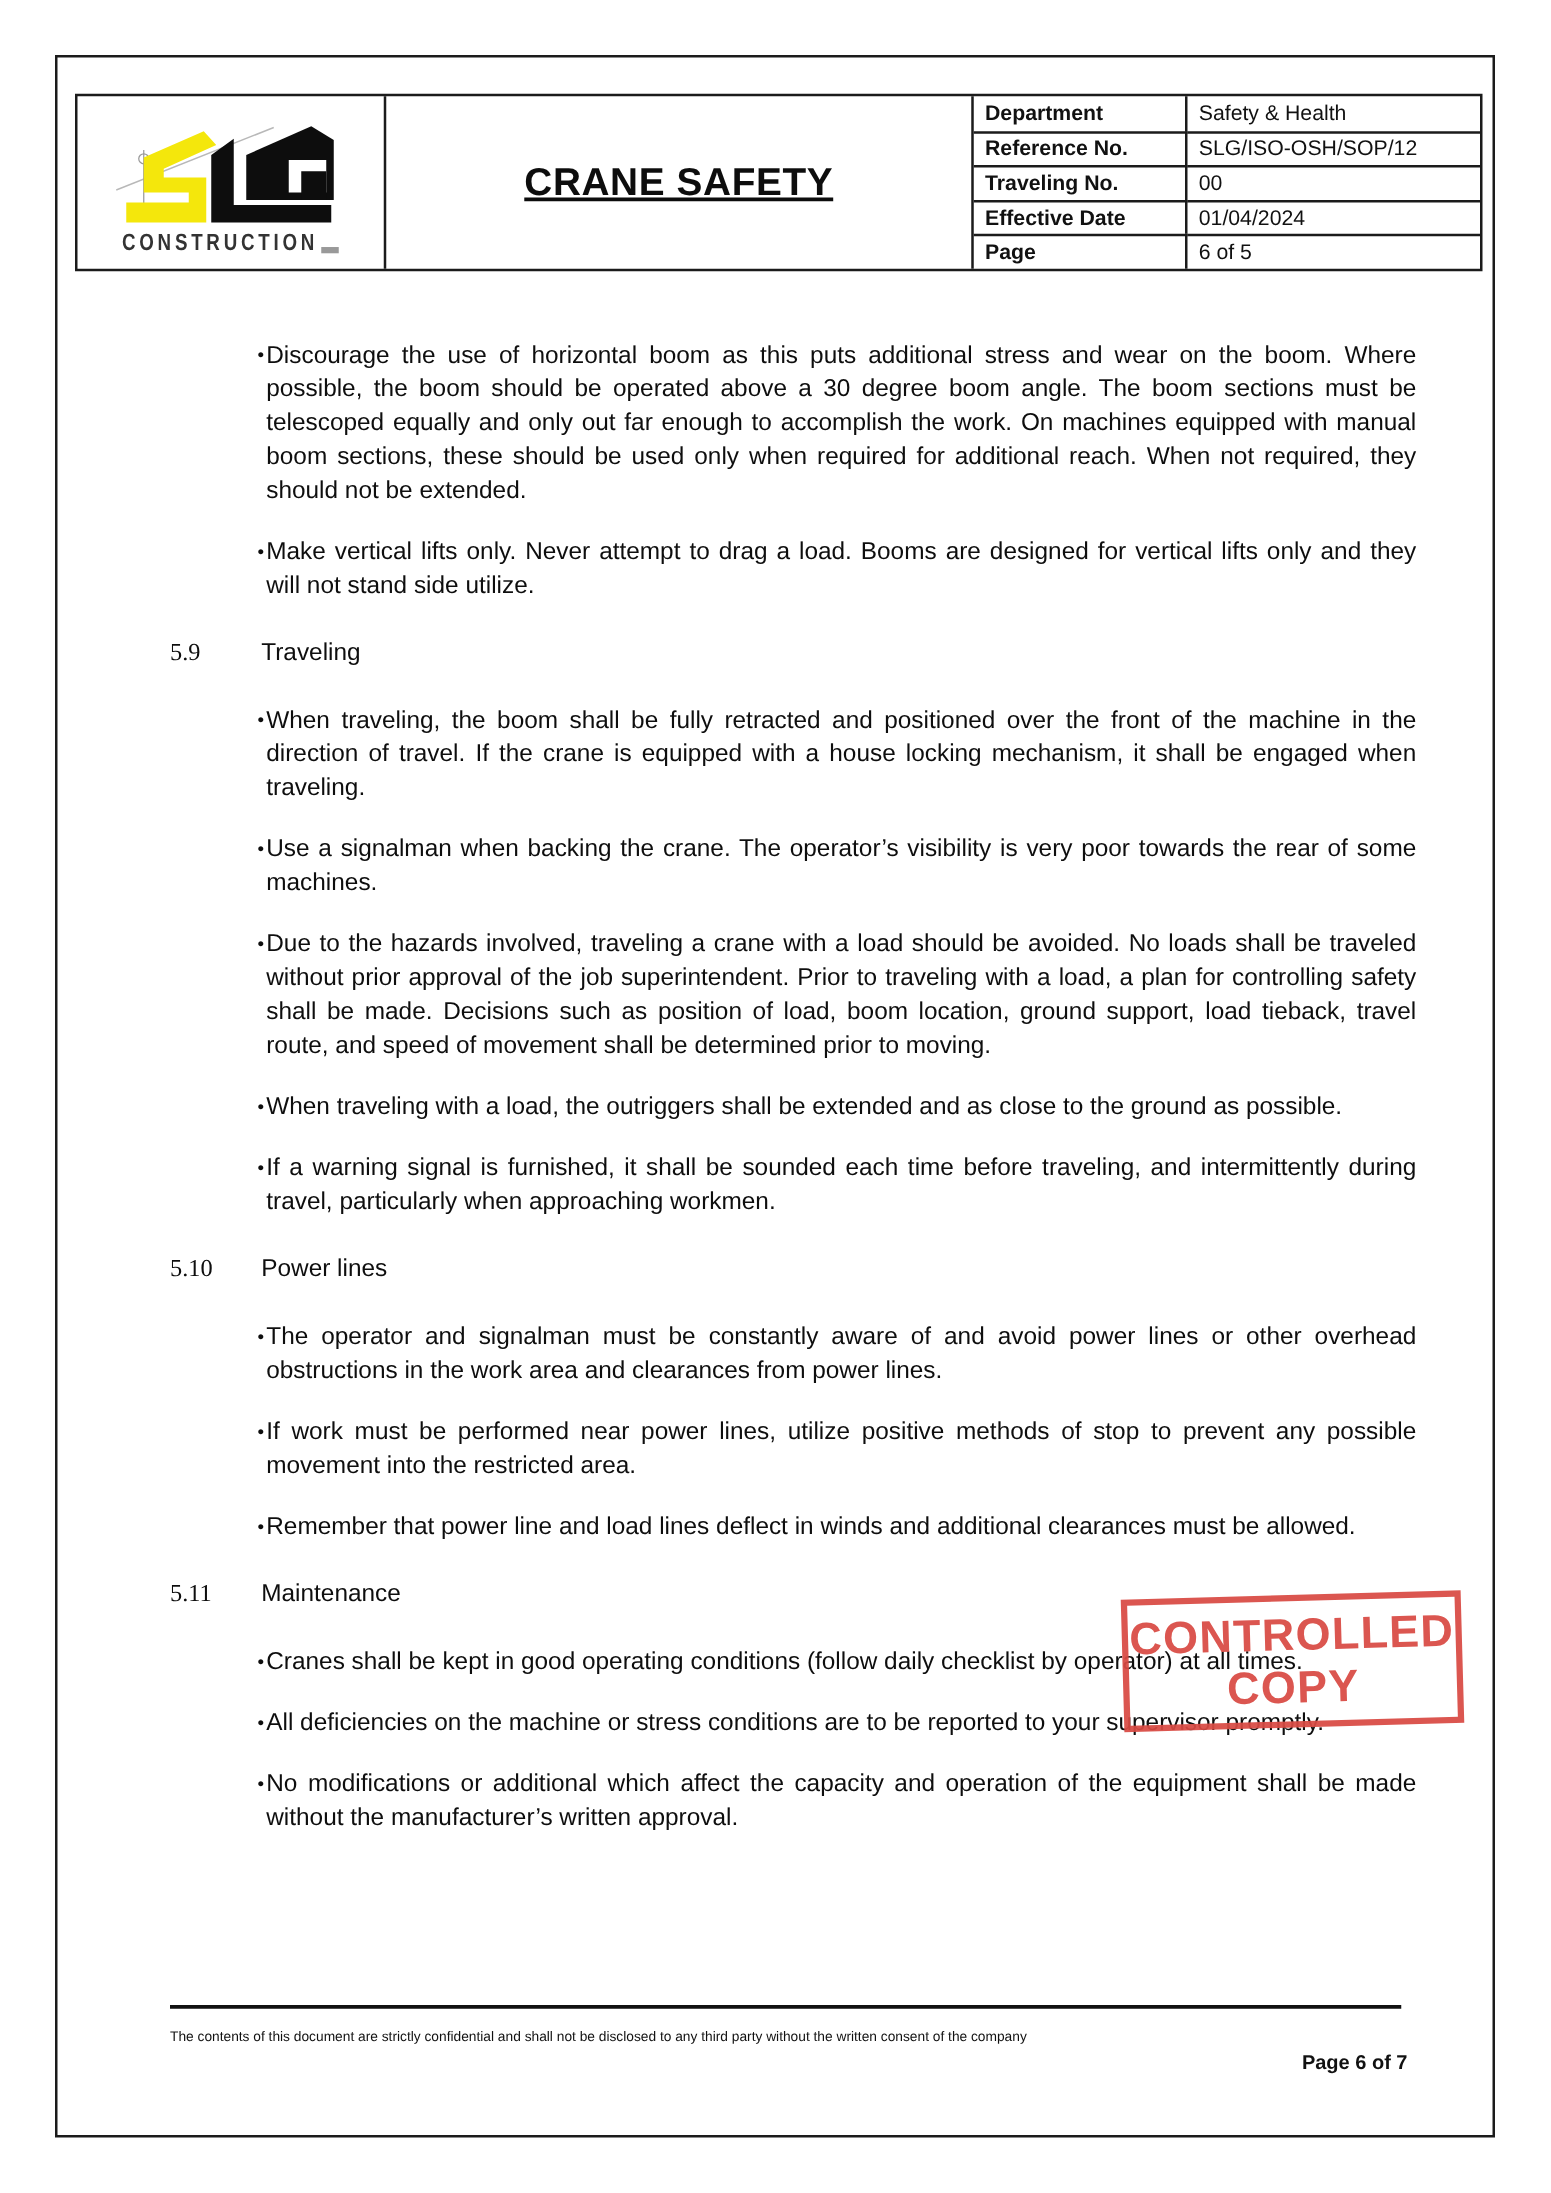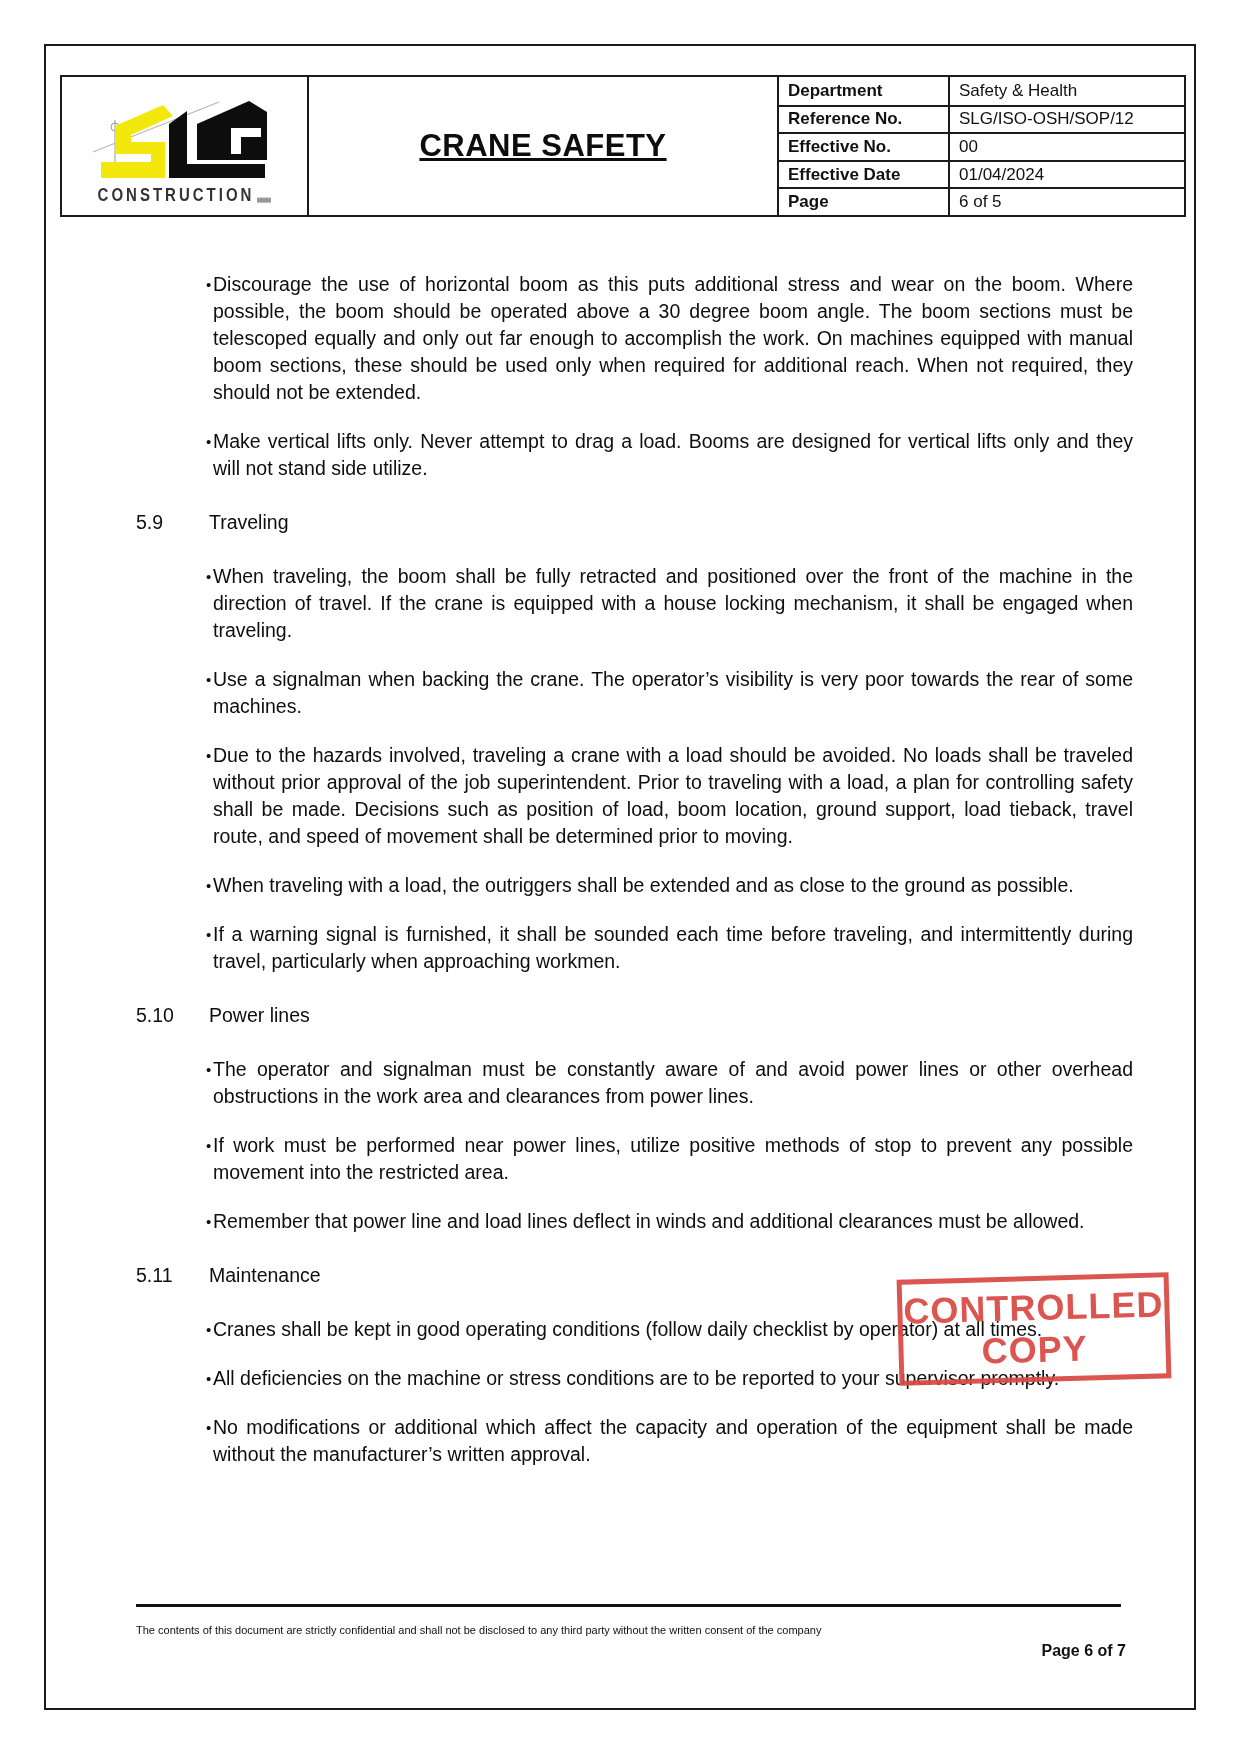--- a/index.html
+++ b/index.html
@@ -50,21 +50,21 @@
 
   
   .doc-body {
     position:absolute; left:90px; top:225px; width:997px;
     font-size:19.5px; line-height:27px; color:#0e0e0e;
   }
   .bullet { display:flex; margin-bottom:22px; }
   .bullet-dot { flex:none; width:77px; padding-left:70px; font-size:15px; line-height:27px; }
   .bullet-text { flex:1; text-align:justify; }
   .section-heading { display:flex; margin-top:27px; margin-bottom:27px; }
-  .section-number { flex:none; width:73px; }
+  .section-number { flex:none; width:73px;font-family:Liberation Serif, serif; }
   .section-title { flex:1; }
 
   
   .stamp {
     position:absolute; left:852px; top:1230px; width:272px; height:106px;
     border:5px solid #d94a43; color:#d94a43;
     display:flex; flex-direction:column; align-items:center; justify-content:center;
     font-weight:bold; font-size:36px; line-height:42px; letter-spacing:1px;
     transform:rotate(-1.6deg); opacity:0.93; background:rgba(255,255,255,0);
   }
@@ -101,21 +101,21 @@
 
       <div class="title-cell">
         <h1 class="doc-title">CRANE SAFETY</h1>
       </div>
 
       <div class="meta-grid">
         <div class="meta-cell meta-label first-row">Department</div>
         <div class="meta-cell meta-value first-row">Safety &amp; Health</div>
         <div class="meta-cell meta-label">Reference No.</div>
         <div class="meta-cell meta-value">SLG/ISO-OSH/SOP/12</div>
-        <div class="meta-cell meta-label">Effective No.</div>
+        <div class="meta-cell meta-label">Traveling No.</div>
         <div class="meta-cell meta-value">00</div>
         <div class="meta-cell meta-label">Effective Date</div>
         <div class="meta-cell meta-value">01/04/2024</div>
         <div class="meta-cell meta-label">Page</div>
         <div class="meta-cell meta-value">6 of 5</div>
       </div>
     </header>
 
     <main class="doc-body">
 

